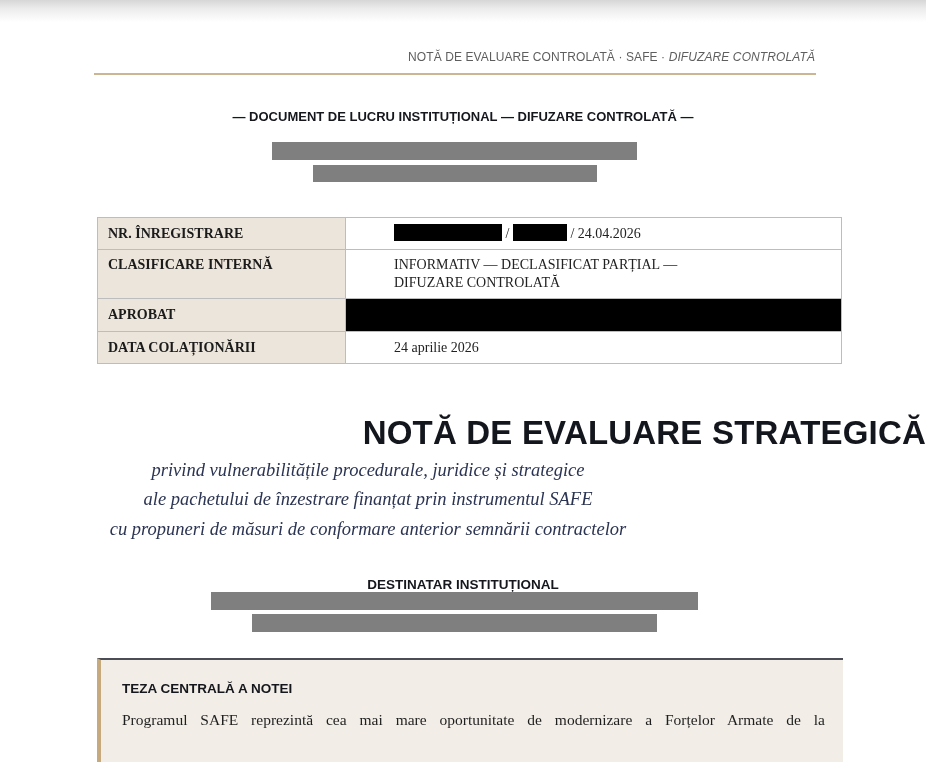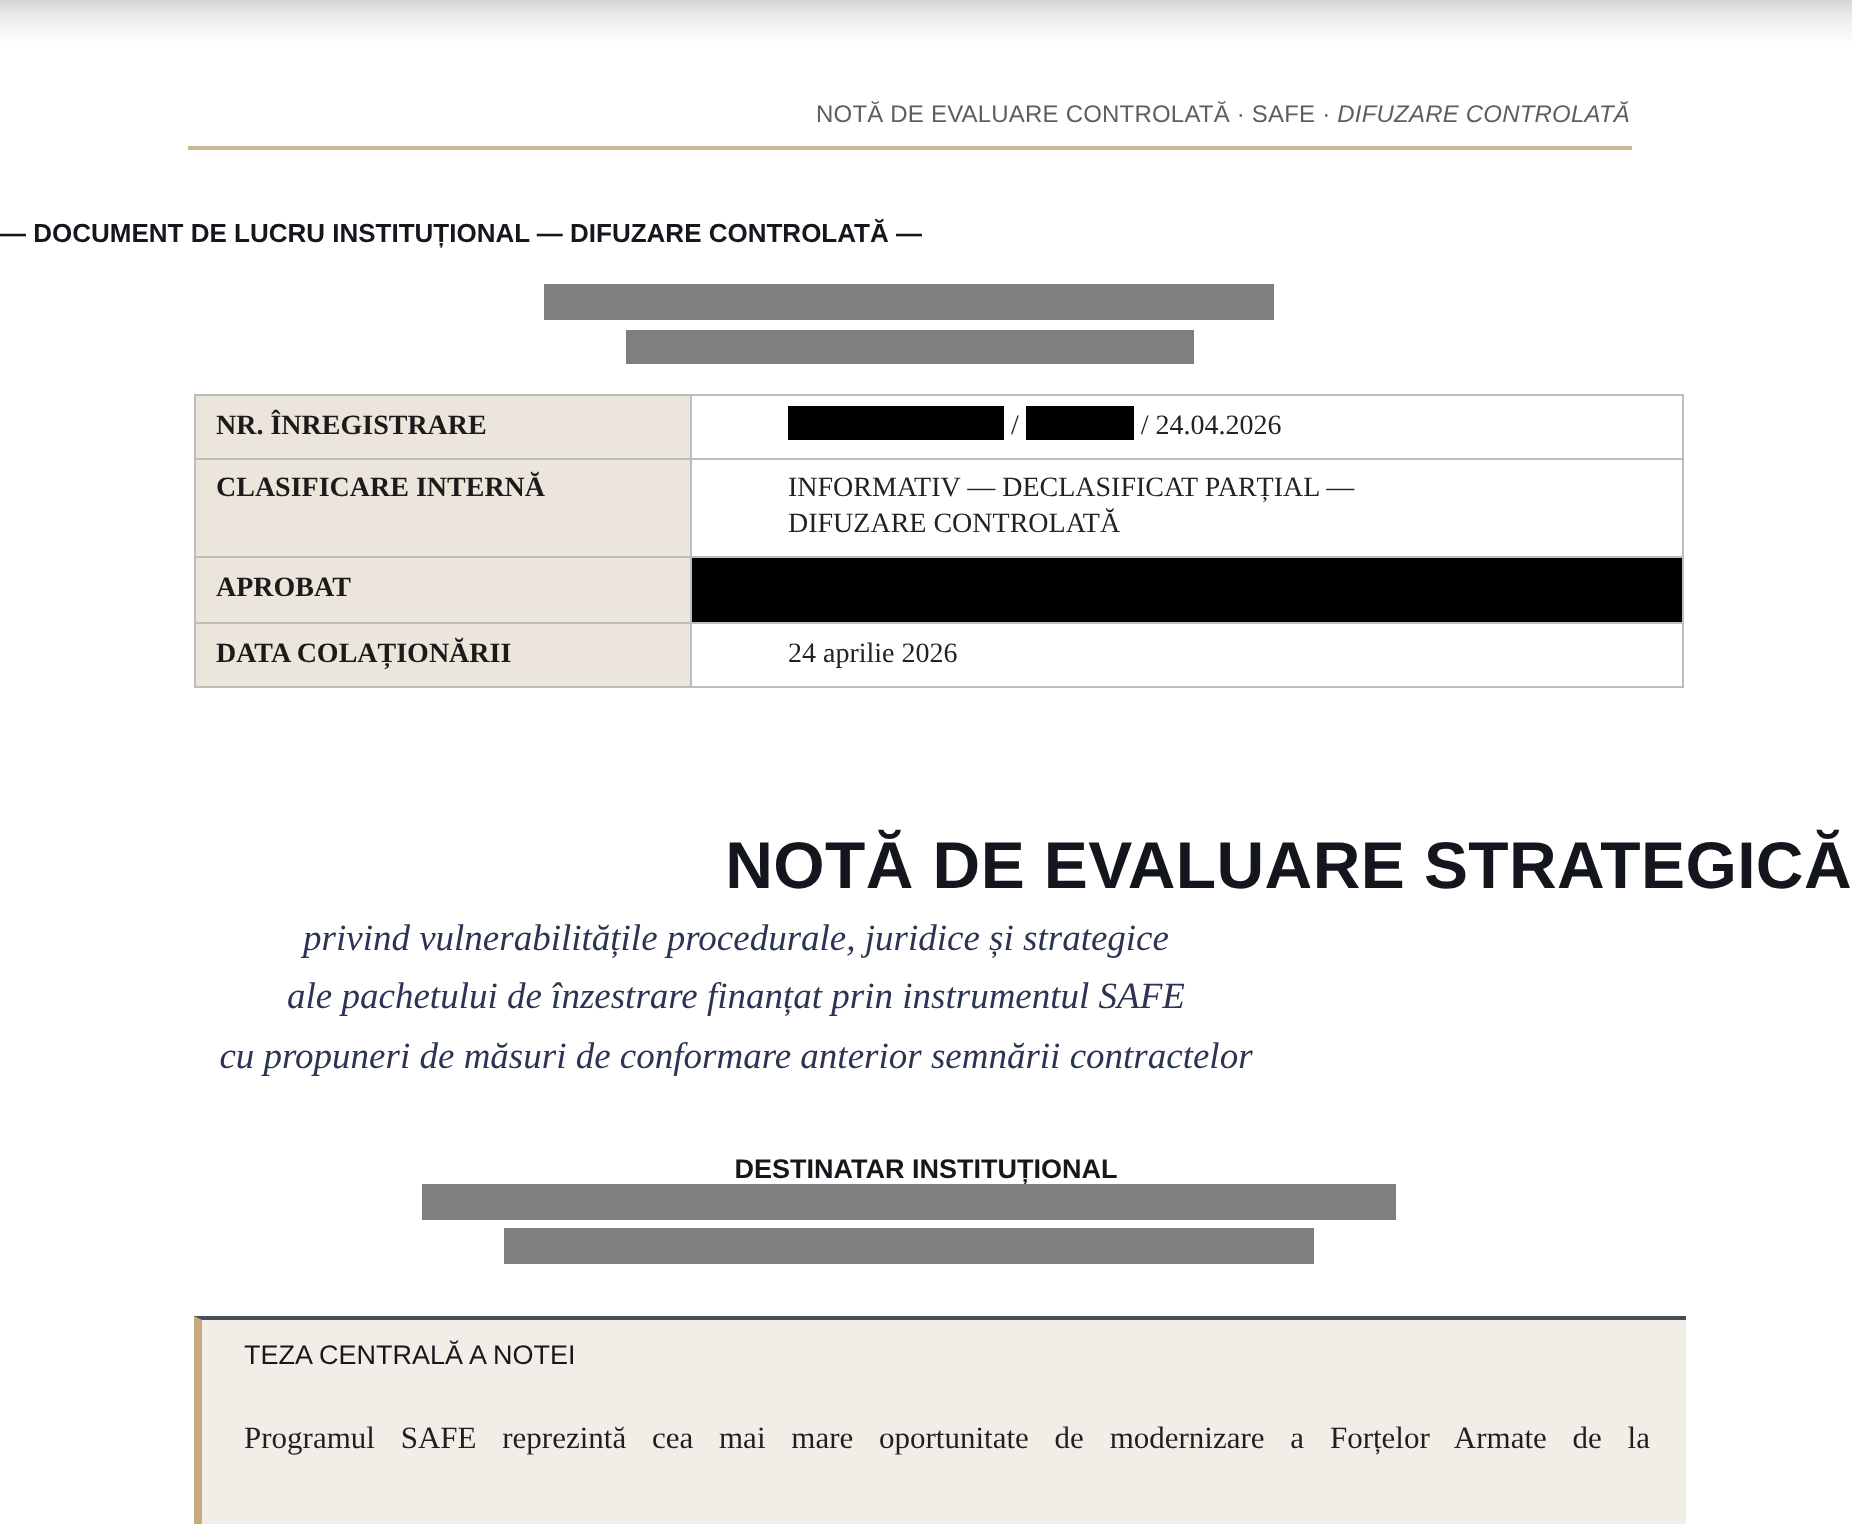--- a/index.html
+++ b/index.html
@@ -19,27 +19,28 @@
       font-family: "Liberation Sans", "DejaVu Sans", sans-serif;
       font-size: 12px; color: #5e5e5e; letter-spacing: 0.1px;
     }
     .running-header .em { font-style: italic; }
     .header-rule {
       position: absolute; left: 94px; top: 73px; width: 722px; height: 2px;
       background: #cdb592;
     }
     .doc-banner {
       position: absolute; left: 0; width: 926px; top: 109px;
+      text-align: center;
       font-family: "Liberation Sans", "DejaVu Sans", sans-serif;
       font-weight: bold; font-size: 13px; color: #15171d;
     }
     .redact-gray { position: absolute; background: #7f7f7f; }
 
     .meta-table {
-      position: absolute; left: 97px; top: 197px; width: 745px;
+      position: absolute; left: 97px; top: 217px; width: 745px;
       border-collapse: collapse;
       font-size: 14px;
     }
     .meta-table td {
       border: 1px solid #bdbdbd; padding: 0 10px; vertical-align: top;
     }
     .meta-table td.label {
       width: 227px; background: #ece5db; font-weight: bold; color: #1b1b1b;
       font-size: 14px;
     }
@@ -71,23 +72,23 @@
     }
 
     .thesis-box {
       position: absolute; left: 97px; top: 658px; width: 746px; height: 110px;
       background: #f2eee7;
       border-top: 2px solid #4a4d55;
       border-left: 4px solid #c6a97c;
       box-sizing: border-box;
     }
     .thesis-title {
-      position: absolute; left: 21px; top: 10px;
+      position: absolute; left: 21px; top: 21px;
       font-family: "Liberation Sans", "DejaVu Sans", sans-serif;
-      font-weight: normal; font-size: 13.5px; color: #15171d;
+      font-weight: bold; font-size: 13.5px; color: #15171d;
     }
     .thesis-body {
       position: absolute; left: 21px; top: 47px; width: 703px;
       font-size: 15.5px; line-height: 25px; color: #1f1f1f;
       text-align: justify; text-align-last: justify;
     }
     .thesis-body span.line { display: block; text-align: justify; text-align-last: justify; }
   </style>
 </head>
 <body>

